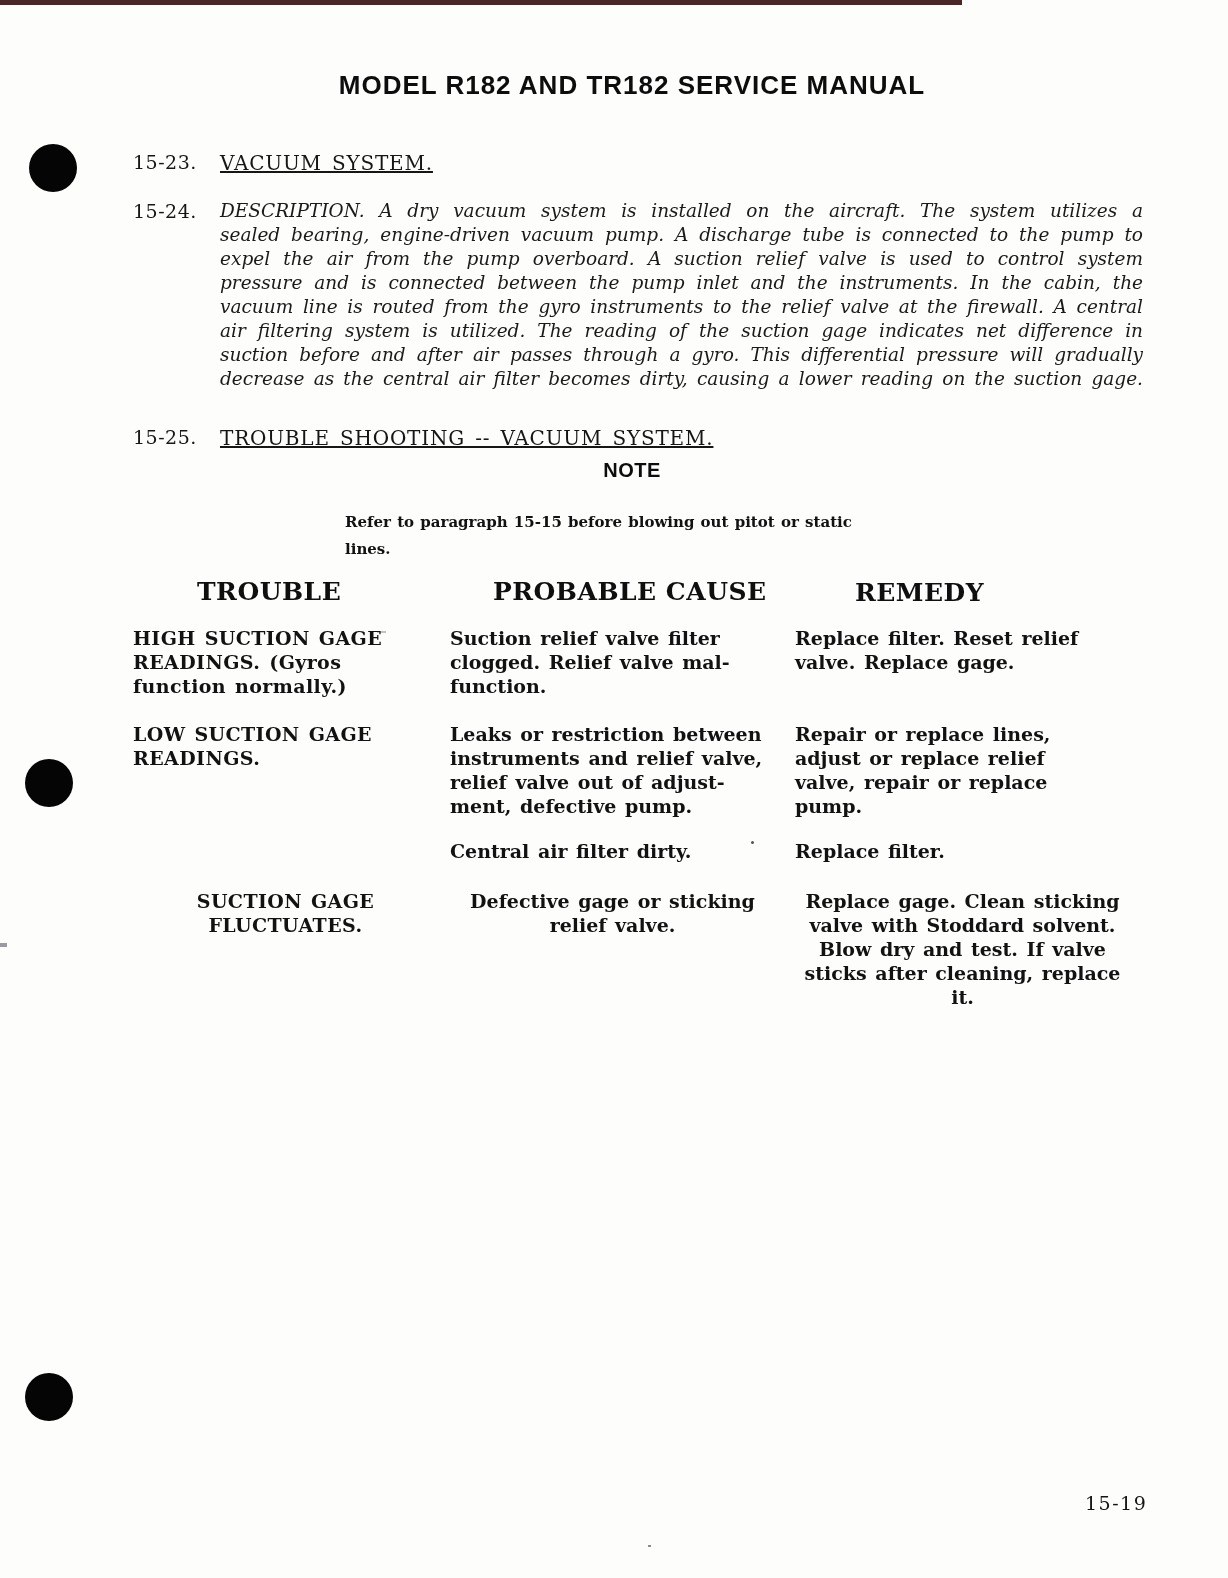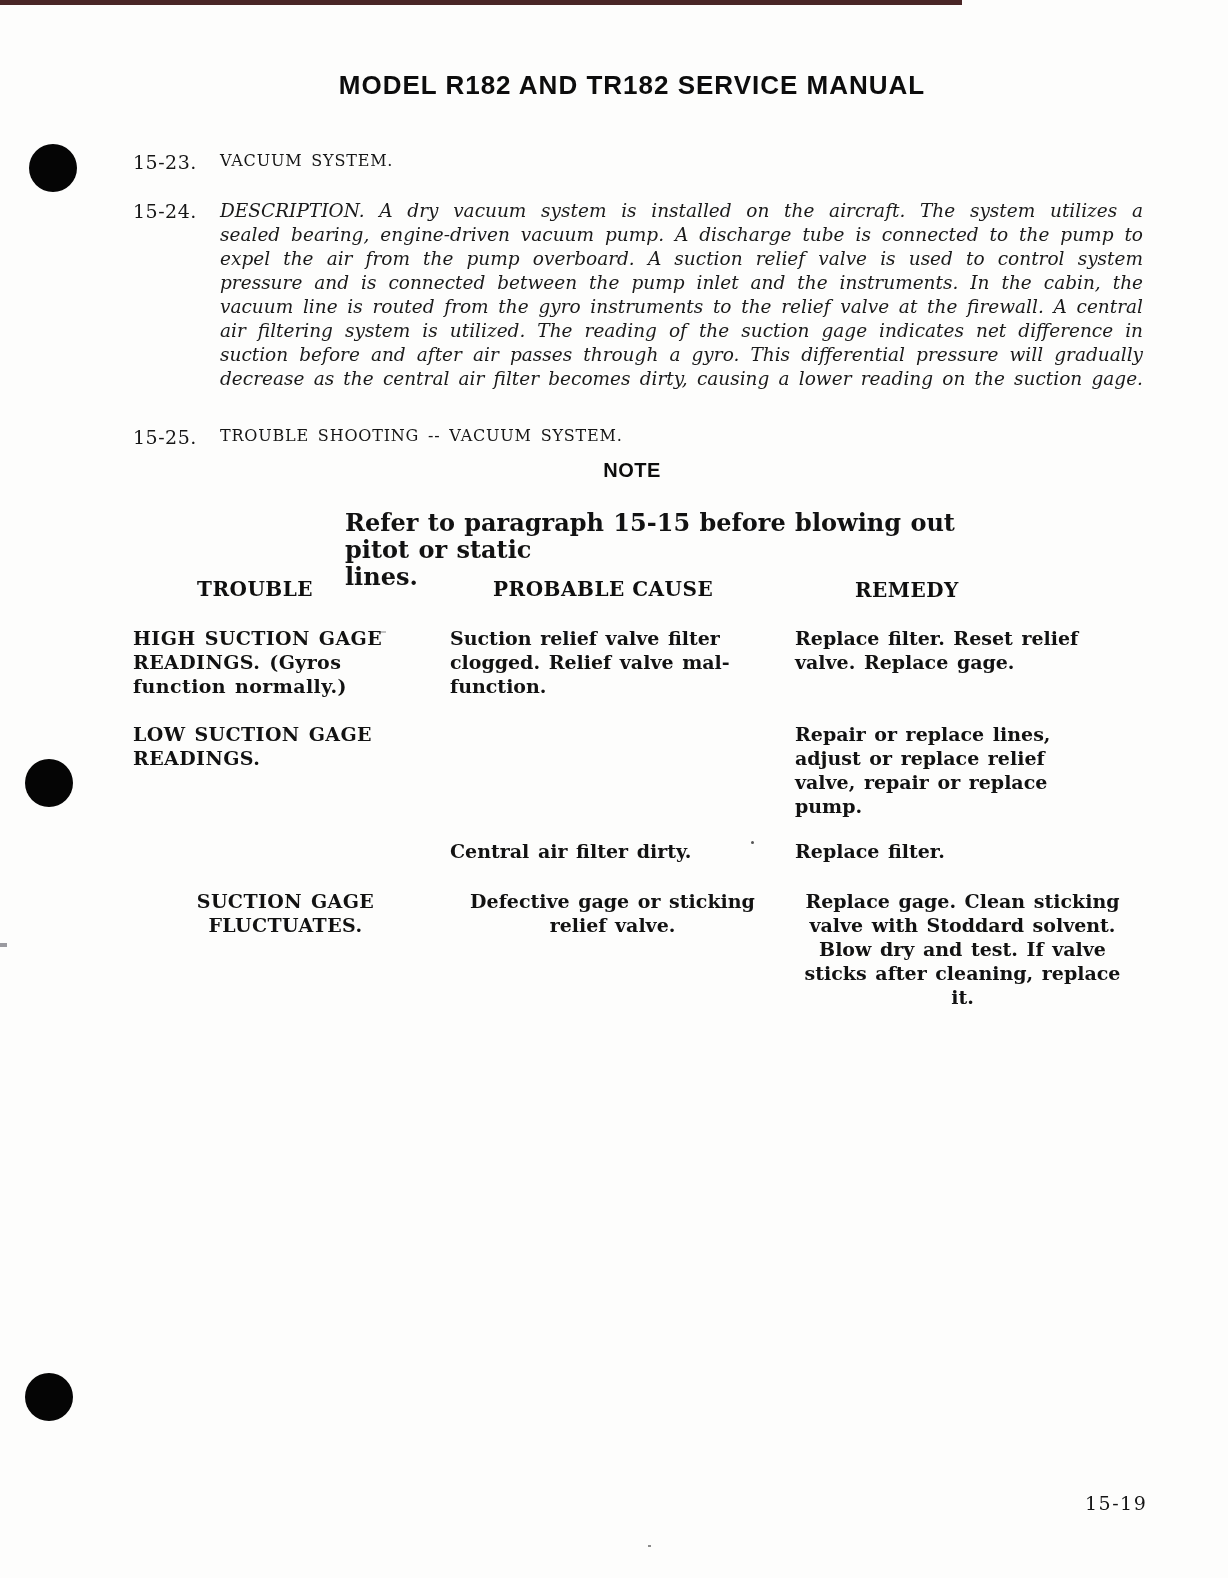--- a/index.html
+++ b/index.html
@@ -54,24 +54,25 @@
   .sec-num {
     position: absolute;
     left: 133px;
     font-size: 19px;
     letter-spacing: 0.5px;
     white-space: nowrap;
   }
   .sec-title {
     position: absolute;
     left: 220px;
-    font-size: 16px;
+    font-size: 20px;
     letter-spacing: 0.8px;
     word-spacing: 3px;
     white-space: nowrap;
+    text-decoration: underline;
   }
   .y-s23 { top: 151px; }
   .y-s24 { top: 200px; }
   .y-s25 { top: 426px; }
 
   .desc-para {
     position: absolute;
     left: 220px; top: 199px;
     width: 923px;
     font-size: 18.5px;
@@ -91,32 +92,32 @@
     font-family: "Liberation Sans", sans-serif;
     font-weight: bold;
     font-size: 20px;
     letter-spacing: 0.5px;
     color: #0d0d0d;
   }
   .note-body {
     position: absolute;
     left: 345px; top: 509px;
     width: 680px;
-    font-size: 24px;
+    font-size: 15px;
     line-height: 27px;
     font-weight: bold;
     word-spacing: 1px;
     white-space: pre-line;
     color: #121212;
   }
 
   
   .tbl-header {
     position: absolute;
-    font-size: 20px;
+    font-size: 25px;
     font-weight: bold;
     letter-spacing: 0.5px;
     white-space: nowrap;
     color: #0f0f0f;
   }
   .th-trouble { left: 197px; top: 577px; }
   .th-cause   { left: 493px; top: 577px; }
   .th-remedy  { left: 855px; top: 578px; }
 
   .cell {
@@ -188,20 +189,24 @@
 READINGS. (Gyros
 function normally.)</div>
   <div class="cell col-cause y-r1">Suction relief valve filter
 clogged. Relief valve mal-
 function.</div>
   <div class="cell col-remedy y-r1">Replace filter. Reset relief
 valve. Replace gage.</div>
 
   <div class="cell col-trouble y-r2">LOW SUCTION GAGE
 READINGS.</div>
+  <div class="cell col-cause y-r2">Leaks or restriction between
+instruments and relief valve,
+relief valve out of adjust-
+ment, defective pump.</div>
   <div class="cell col-remedy y-r2">Repair or replace lines,
 adjust or replace relief
 valve, repair or replace
 pump.</div>
 
   <div class="cell col-cause y-sub">Central air filter dirty.</div>
   <div class="cell col-remedy y-sub">Replace filter.</div>
 
   <div class="cell col-trouble y-r3">SUCTION GAGE
 FLUCTUATES.</div>

